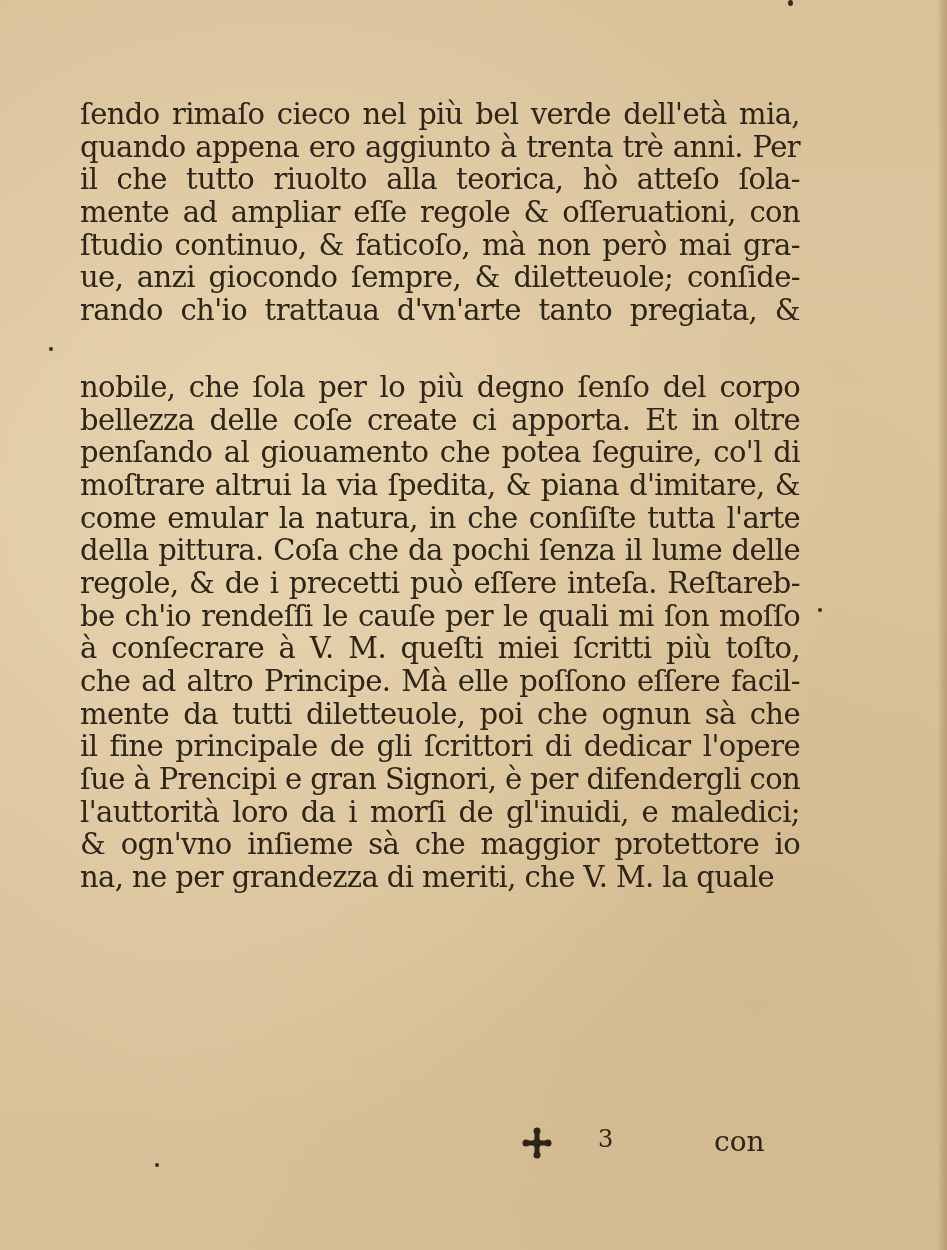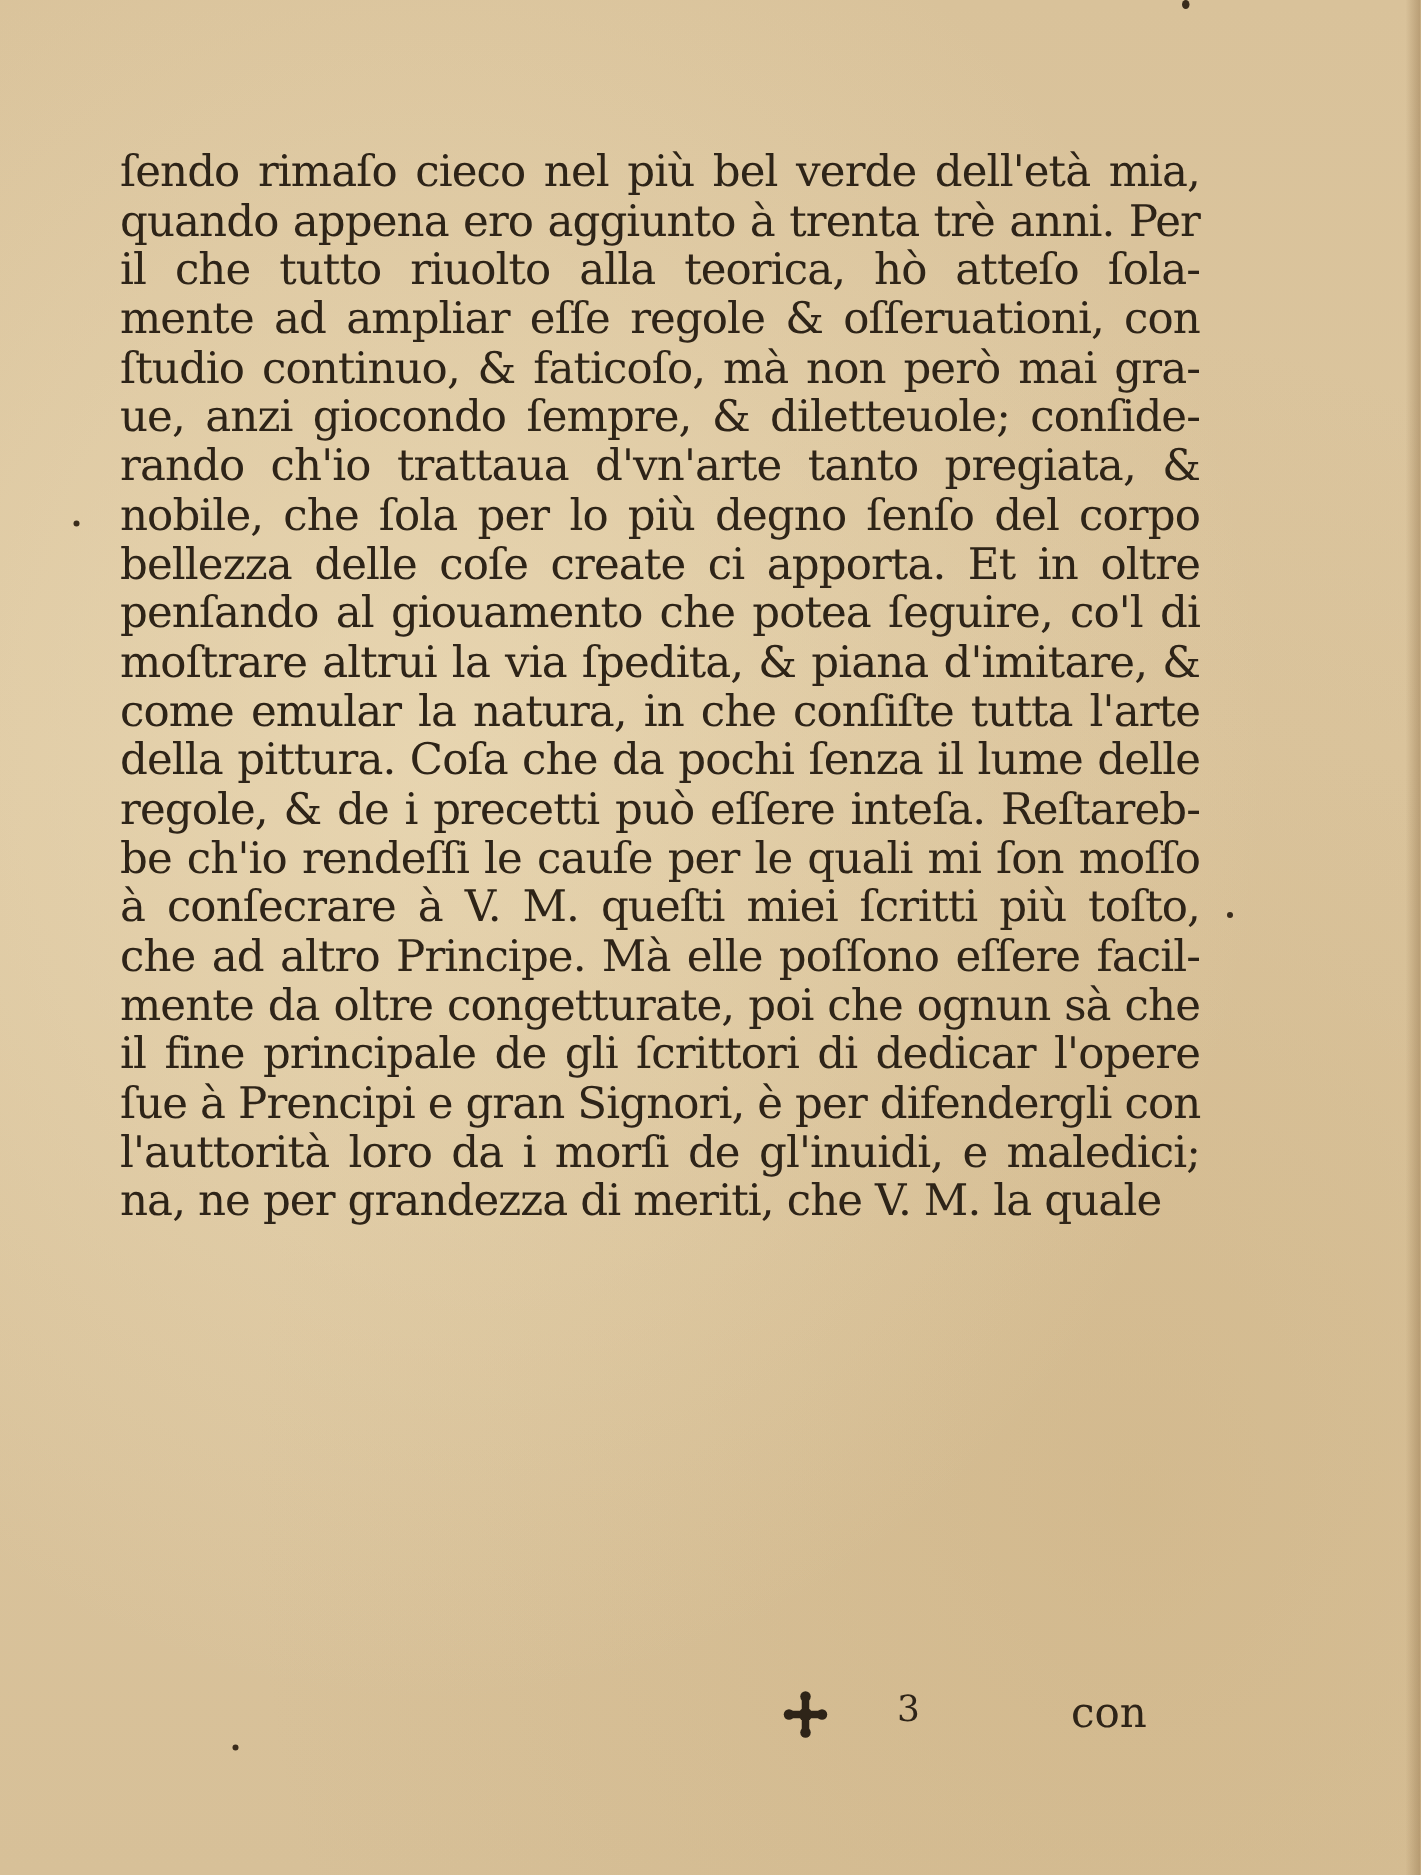--- a/index.html
+++ b/index.html
@@ -49,34 +49,35 @@
   <div class="edge-right"></div>
 
   <div class="text-block">
     <div class="line" style="display: block; text-align: justify; text-align-last: justify;">ſendo rimaſo cieco nel più bel verde dell'età mia,</div>
     <div class="line" style="display: block; text-align: justify; text-align-last: justify;">quando appena ero aggiunto à trenta trè anni. Per</div>
     <div class="line" style="display: block; text-align: justify; text-align-last: justify;">il che  tutto riuolto alla teorica, hò atteſo ſola-</div>
     <div class="line" style="display: block; text-align: justify; text-align-last: justify;">mente ad ampliar eſſe regole  &amp; oſſeruationi, con</div>
     <div class="line" style="display: block; text-align: justify; text-align-last: justify;">ſtudio continuo, &amp; faticoſo, mà non però mai gra-</div>
     <div class="line" style="display: block; text-align: justify; text-align-last: justify;">ue, anzi giocondo ſempre, &amp; diletteuole; conſide-</div>
     <div class="line" style="display: block; text-align: justify; text-align-last: justify;">rando ch'io trattaua d'vn'arte tanto pregiata, &amp;</div>
-    <div class="line" style="display: block; text-align: justify; text-align-last: justify;">nobile, che ſola per lo più degno ſenſo del corpo</div>
+    <div class="line" style="display: block; text-align: justify; text-align-last: justify; margin-top: 44px;">nobile, che ſola per lo più degno ſenſo del corpo</div>
     <div class="line" style="display: block; text-align: justify; text-align-last: justify;">bellezza delle coſe create ci apporta.  Et in oltre</div>
     <div class="line" style="display: block; text-align: justify; text-align-last: justify;">penſando al giouamento che potea ſeguire, co'l di</div>
     <div class="line" style="display: block; text-align: justify; text-align-last: justify;">moſtrare altrui la via ſpedita, &amp; piana d'imitare, &amp;</div>
     <div class="line" style="display: block; text-align: justify; text-align-last: justify;">come emular la natura, in che conſiſte tutta l'arte</div>
     <div class="line" style="display: block; text-align: justify; text-align-last: justify;">della pittura. Coſa che da pochi ſenza il lume delle</div>
     <div class="line" style="display: block; text-align: justify; text-align-last: justify;">regole, &amp; de i precetti può eſſere inteſa.  Reſtareb-</div>
     <div class="line" style="display: block; text-align: justify; text-align-last: justify;">be ch'io rendeſſi le cauſe per le quali mi ſon  moſſo</div>
     <div class="line" style="display: block; text-align: justify; text-align-last: justify;">à conſecrare à  V. M. queſti miei ſcritti  più toſto,</div>
     <div class="line" style="display: block; text-align: justify; text-align-last: justify;">che ad altro Principe. Mà elle poſſono eſſere facil-</div>
-    <div class="line" style="display: block; text-align: justify; text-align-last: justify;">mente da oltre congetturate, poi che ognun sà che</div>
+    <div class="line" style="display: block; text-align: justify; text-align-last: justify;">mente da tutti diletteuole, poi che ognun sà che</div>
     <div class="line" style="display: block; text-align: justify; text-align-last: justify;">il fine principale de gli ſcrittori di dedicar l'opere</div>
     <div class="line" style="display: block; text-align: justify; text-align-last: justify;">ſue à Prencipi e gran Signori, è per difendergli con</div>
     <div class="line" style="display: block; text-align: justify; text-align-last: justify;">l'auttorità loro da i morſi de gl'inuidi, e maledici;</div>
+    <div class="line" style="display: block; text-align: justify; text-align-last: justify;">&amp; ogn'vno inſieme sà che  maggior protettore io</div>
     <div class="line" style="display: block;">na, ne per grandezza di meriti, che V. M. la quale</div>
   </div>
 
   <div class="footer">
     <svg class="fleuron" viewBox="0 0 30 32">
       <g fill="#2e2418">
         <circle cx="15" cy="4" r="3.5"></circle>
         <circle cx="15" cy="28" r="3.5"></circle>
         <circle cx="4" cy="16" r="3.5"></circle>
         <circle cx="26" cy="16" r="3.5"></circle>

